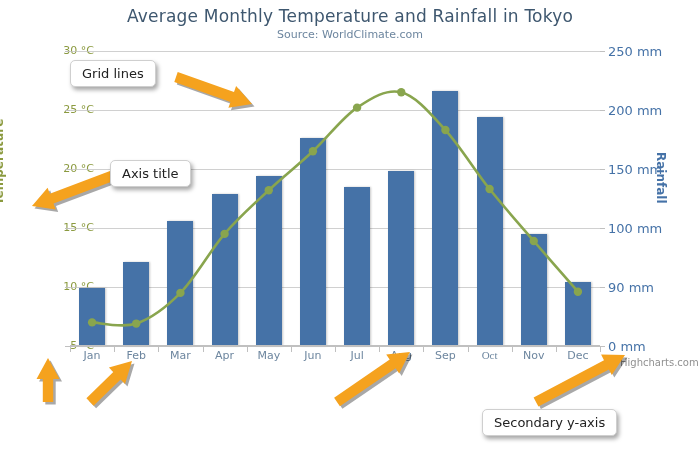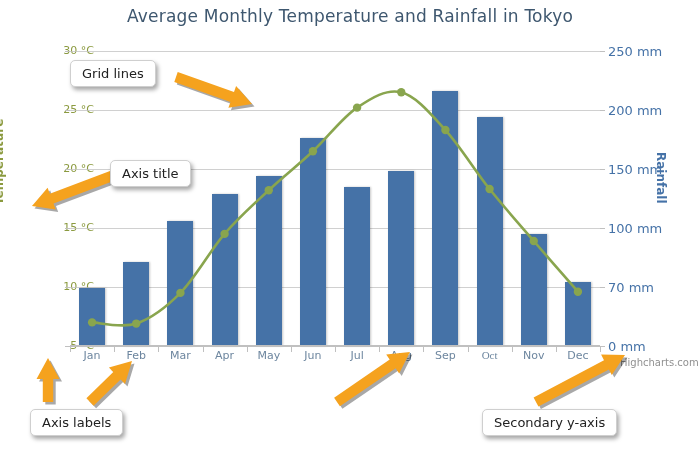--- a/index.html
+++ b/index.html
@@ -74,20 +74,21 @@
     box-shadow:2px 3px 4px rgba(0,0,0,.35);
   }
   .arrows{position:absolute;left:0;top:0;width:700px;height:450px;overflow:visible;pointer-events:none;}
 </style>
 </head>
 <body>
 
 <div id="chart-root">
 
   <div class="title">Average Monthly Temperature and Rainfall in Tokyo</div>
+  <div class="subtitle">Source: WorldClimate.com</div>
 
   <div class="axis-title-left">Temperature</div>
   <div id="left-ticks">
       <div class="ytick-left" style="top: 346px;">5 °C</div>
       <div class="tickmark-left" style="top: 346px;"></div>
       <div class="ytick-left" style="top: 287px;">10 °C</div>
       <div class="tickmark-left" style="top: 287px;"></div>
       <div class="ytick-left" style="top: 228px;">15 °C</div>
       <div class="tickmark-left" style="top: 228px;"></div>
       <div class="ytick-left" style="top: 169px;">20 °C</div>
@@ -95,21 +96,21 @@
       <div class="ytick-left" style="top: 110px;">25 °C</div>
       <div class="tickmark-left" style="top: 110px;"></div>
       <div class="ytick-left" style="top: 51px;">30 °C</div>
       <div class="tickmark-left" style="top: 51px;"></div>
     </div>
 
   <div class="axis-title-right">Rainfall</div>
   <div id="right-ticks">
       <div class="ytick-right" style="top: 346px;">0 mm</div>
       <div class="tickmark-right" style="top: 346px;"></div>
-      <div class="ytick-right" style="top: 287px;">70 mm</div>
+      <div class="ytick-right" style="top: 287px;">90 mm</div>
       <div class="tickmark-right" style="top: 287px;"></div>
       <div class="ytick-right" style="top: 228px;">100 mm</div>
       <div class="tickmark-right" style="top: 228px;"></div>
       <div class="ytick-right" style="top: 169px;">150 mm</div>
       <div class="tickmark-right" style="top: 169px;"></div>
       <div class="ytick-right" style="top: 110px;">200 mm</div>
       <div class="tickmark-right" style="top: 110px;"></div>
       <div class="ytick-right" style="top: 51px;">250 mm</div>
       <div class="tickmark-right" style="top: 51px;"></div>
     </div>
@@ -219,16 +220,15 @@
       <polygon points="93.6,405.7 120.6,379.4 125.0,383.9 132.0,361.0 108.9,367.4 113.3,371.9 86.4,398.3" fill="rgba(0,0,0,0.34)" transform="translate(2.5,2.5)"></polygon>
       <polygon points="93.6,405.7 120.6,379.4 125.0,383.9 132.0,361.0 108.9,367.4 113.3,371.9 86.4,398.3" fill="#F5A21E"></polygon>
       <polygon points="339.9,406.3 395.6,368.2 399.2,373.4 410.0,352.0 386.2,354.4 389.7,359.6 334.1,397.7" fill="rgba(0,0,0,0.34)" transform="translate(2.5,2.5)"></polygon>
       <polygon points="339.9,406.3 395.6,368.2 399.2,373.4 410.0,352.0 386.2,354.4 389.7,359.6 334.1,397.7" fill="#F5A21E"></polygon>
       <polygon points="538.4,406.6 608.9,369.4 611.8,375.0 625.0,355.0 601.1,354.6 604.0,360.2 533.6,397.4" fill="rgba(0,0,0,0.34)" transform="translate(2.5,2.5)"></polygon>
       <polygon points="538.4,406.6 608.9,369.4 611.8,375.0 625.0,355.0 601.1,354.6 604.0,360.2 533.6,397.4" fill="#F5A21E"></polygon>
     </svg>
 
   <div class="callout" id="co-grid-lines" style="left: 70px; top: 60px;">Grid lines</div>
   <div class="callout" id="co-axis-title" style="left: 110px; top: 160px;">Axis title</div>
-  <div class="callout" id="co-axis-labels" style="left: 30px; top: 409px;">Axis labels</div>
   <div class="callout" id="co-secondary-y-axis" style="left: 482px; top: 409px;">Secondary y-axis</div>
 
 </div>
 
 </body></html>

